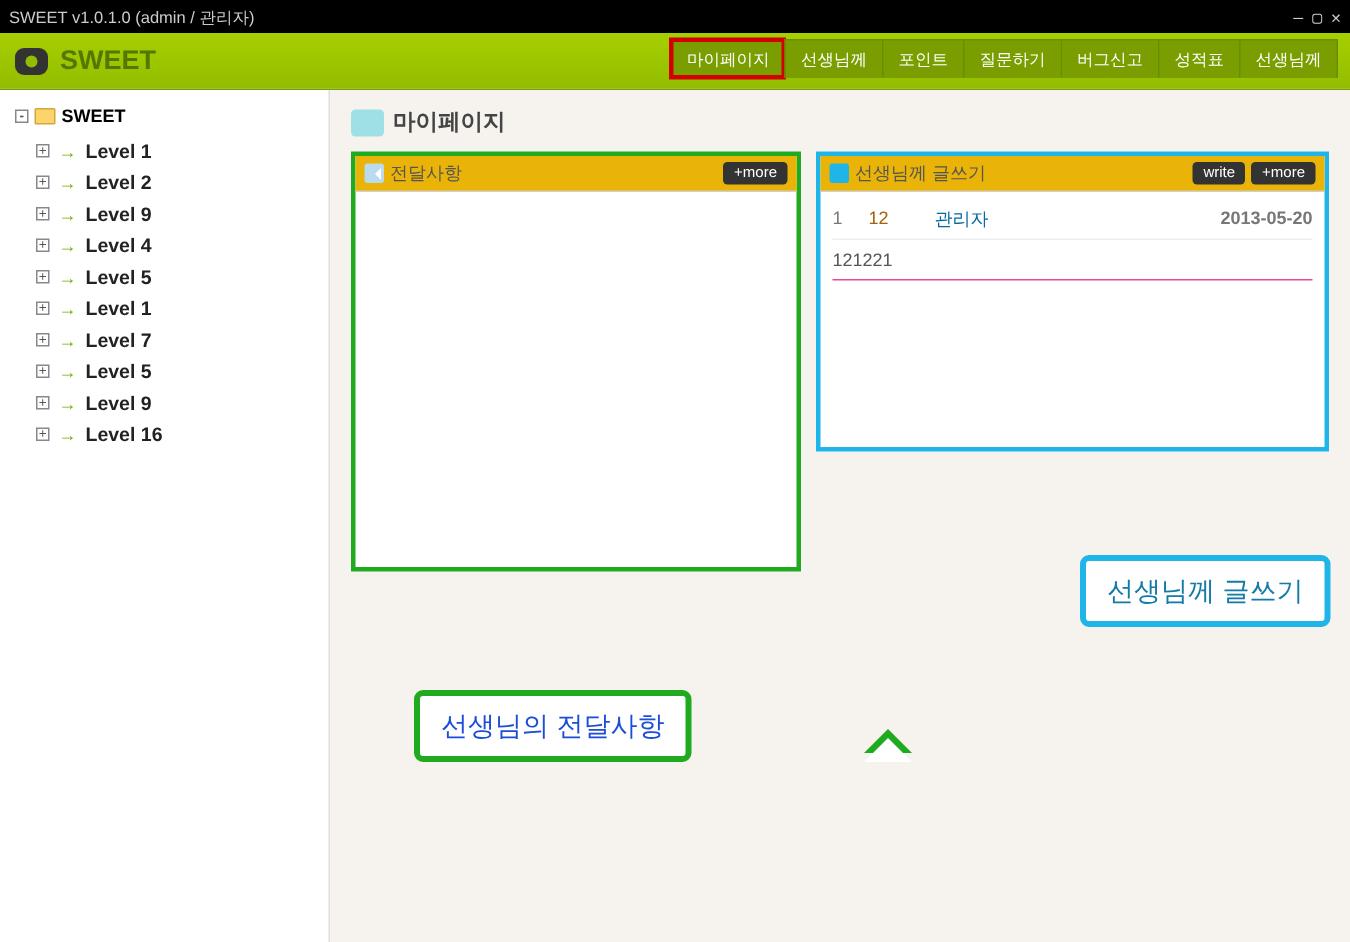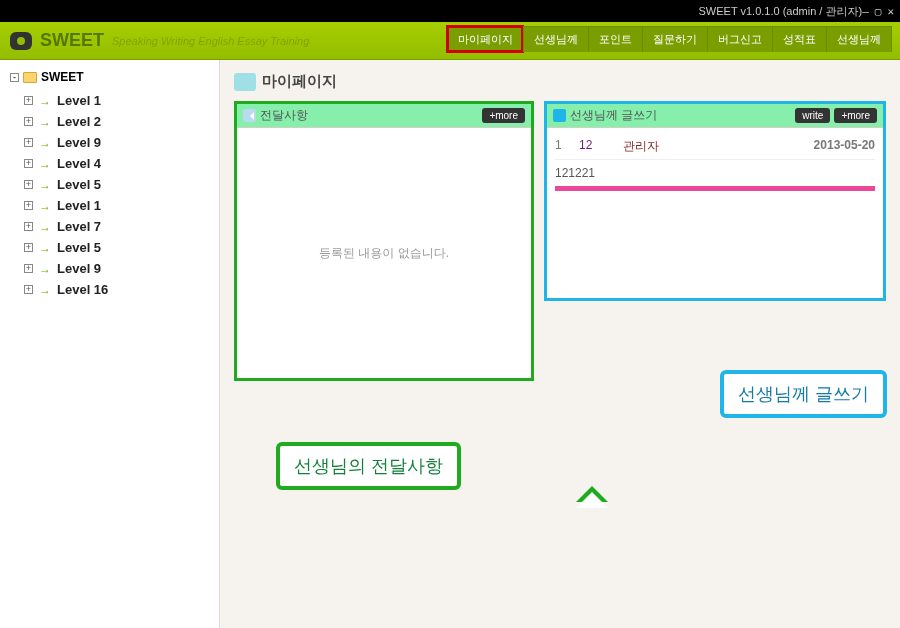--- a/index.html
+++ b/index.html
@@ -1,20 +1,20 @@
 <!DOCTYPE html>
 <html><head>
   <meta charset="utf-8">
   <style>
     * { margin: 0; padding: 0; box-sizing: border-box; }
     body { font-family: sans-serif; font-size: 12px; background: #fff; }
 
     .title-bar {
       background: #000; color: #ccc; height: 22px;
-      display: flex; align-items: center; justify-content: flex-end;
+      display: flex; align-items: center; justify-content: space-between;
       padding: 0 6px; font-size: 11px;
     }
     .window-controls { display: flex; gap: 6px; color: #ccc; }
     .window-controls span { cursor: pointer; font-family: monospace; }
 
     .brand-bar {
       background: linear-gradient(#a6cf00, #93bd00);
       height: 38px; display: flex; align-items: center;
       padding: 0 10px; position: relative;
       border-bottom: 1px solid #7aa000;
@@ -81,21 +81,21 @@
     }
     .page-head h1 { font-size: 15px; font-weight: bold; color: #444; }
 
     .panel-row { display: flex; gap: 10px; }
     .panel {
       background: #fff; position: relative; flex: 1;
     }
     .panel-border-green { border: 3px solid #1faa1f; }
     .panel-border-cyan  { border: 3px solid #20b5e8; }
     .panel-head {
-      background: #86efac; border-bottom: 1px solid #d5cfc1;
+      background: #eab308; border-bottom: 1px solid #d5cfc1;
       display: flex; align-items: center; justify-content: space-between;
       height: 24px; padding: 0 6px; font-size: 12px; color: #555;
     }
     .panel-head .left { display: flex; align-items: center; gap: 4px; }
     .triangle-icon {
       width: 13px; height: 13px; background: #b9daef; border-radius: 2px; position: relative;
     }
     .triangle-icon::after {
       content: ""; position: absolute; top: 3px; left: 3px;
       border: 4px solid transparent; border-right-color: #fff;
@@ -112,31 +112,31 @@
     .left-panel { width: 300px; height: 280px; flex: 0 0 300px; }
     .left-panel .body {
       height: calc(100% - 24px); display: flex; align-items: center; justify-content: center;
       font-size: 12px; color: #999;
     }
 
     .right-panel { height: 200px; }
     .right-panel .body { padding: 6px 8px; font-size: 12px; color: #333; }
     .row { display: flex; gap: 14px; padding: 4px 0; border-bottom: 1px solid #eee; }
     .row .num { width: 10px; color: #777; }
-    .row .title-link { color: #701a75; cursor: pointer; min-width: 30px; }
-    .row .author { color: #7f1d1d; width: 60px; }
+    .row .title-link { color: #a16207; cursor: pointer; min-width: 30px; }
+    .row .author { color: #0369a1; width: 60px; }
     .row .date { margin-left: auto; color: #777; font-weight: bold; }
-    .row2 { padding: 6px 0; border-bottom: 5px solid #ec4899; color: #555; }
+    .row2 { padding: 6px 0; border-bottom: 1px solid #ec4899; color: #555; }
 
     .callout {
       position: absolute; border: 4px solid; border-radius: 6px;
       background: #fff; padding: 8px 14px; font-size: 18px; font-weight: normal;
       display: flex; align-items: center;
     }
-    .callout-green { border-color: #1faa1f; color: #15803d; left: 276px; top: 442px; }
+    .callout-green { border-color: #1faa1f; color: #1d4ed8; left: 276px; top: 460px; }
     .callout-cyan  { border-color: #20b5e8; color: #147aa6; left: 720px; top: 370px; }
 
     .pointer-up {
       position: absolute; width: 0; height: 0;
       border: 16px solid transparent;
     }
     .ptr-green-border { border-bottom-color: #1faa1f; left: 356px; top: 410px; }
     .ptr-green-fill   { border-bottom-color: #fff;    left: 356px; top: 416px; z-index: 2; }
   </style>
 </head>
@@ -149,21 +149,20 @@
     <span>▢</span>
     <span>✕</span>
   </div>
 </div>
 
 <div class="brand-bar">
   <span class="brand-bubble">
       <span class="dot"></span>
     </span>
   <span class="brand-title">SWEET</span>
-  <span class="brand-subtitle">Speaking Writing English Essay Training</span>
 
   <div class="top-nav">
     <div class="tab highlight">마이페이지</div>
     <div class="tab">선생님께</div>
     <div class="tab">포인트</div>
     <div class="tab">질문하기</div>
     <div class="tab">버그신고</div>
     <div class="tab">성적표</div>
     <div class="tab">선생님께</div>
   </div>
@@ -235,23 +234,20 @@
     </div>
 
     <div class="panel-row">
       <div class="panel panel-border-green left-panel">
         <div class="panel-head">
           <span class="left">
             <span class="triangle-icon"></span>
             <span>전달사항</span>
           </span>
           <button class="btn-dark">+more</button>
-        </div>
-        <div class="body">
-          <span>등록된 내용이 없습니다.</span>
         </div>
       </div>
 
       <div class="panel panel-border-cyan right-panel">
         <div class="panel-head">
           <span class="left">
             <span class="cyan-square"></span>
             <span>선생님께 글쓰기</span>
           </span>
           <span class="btn-group">

